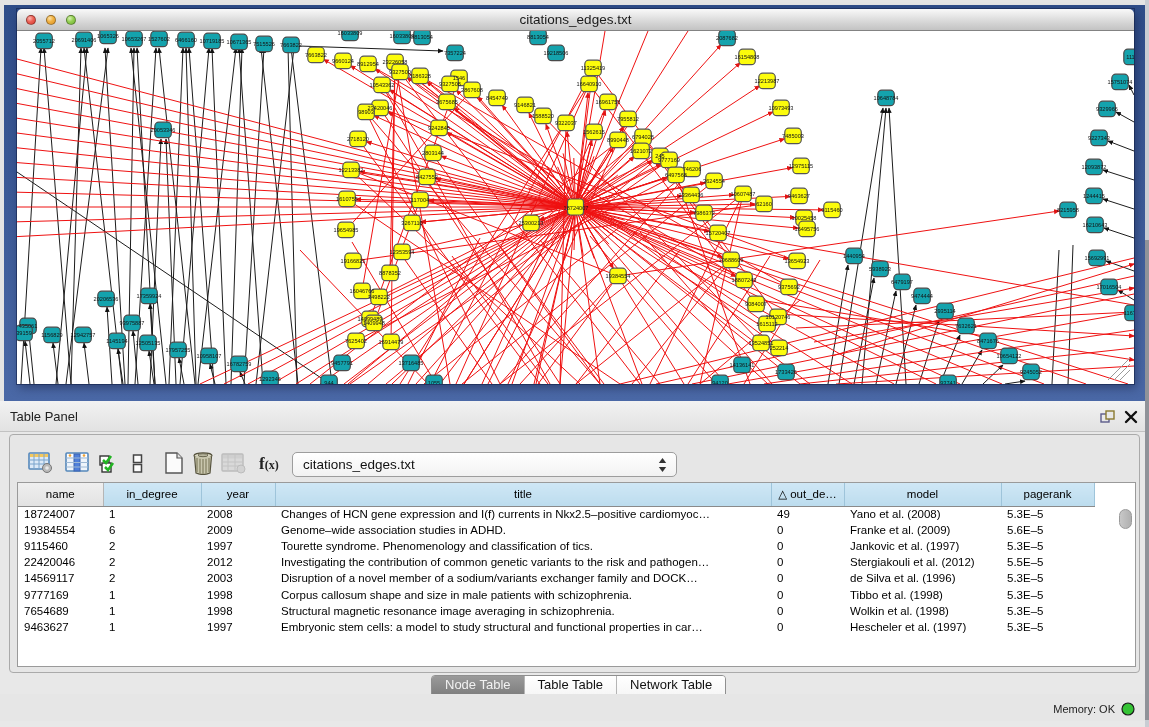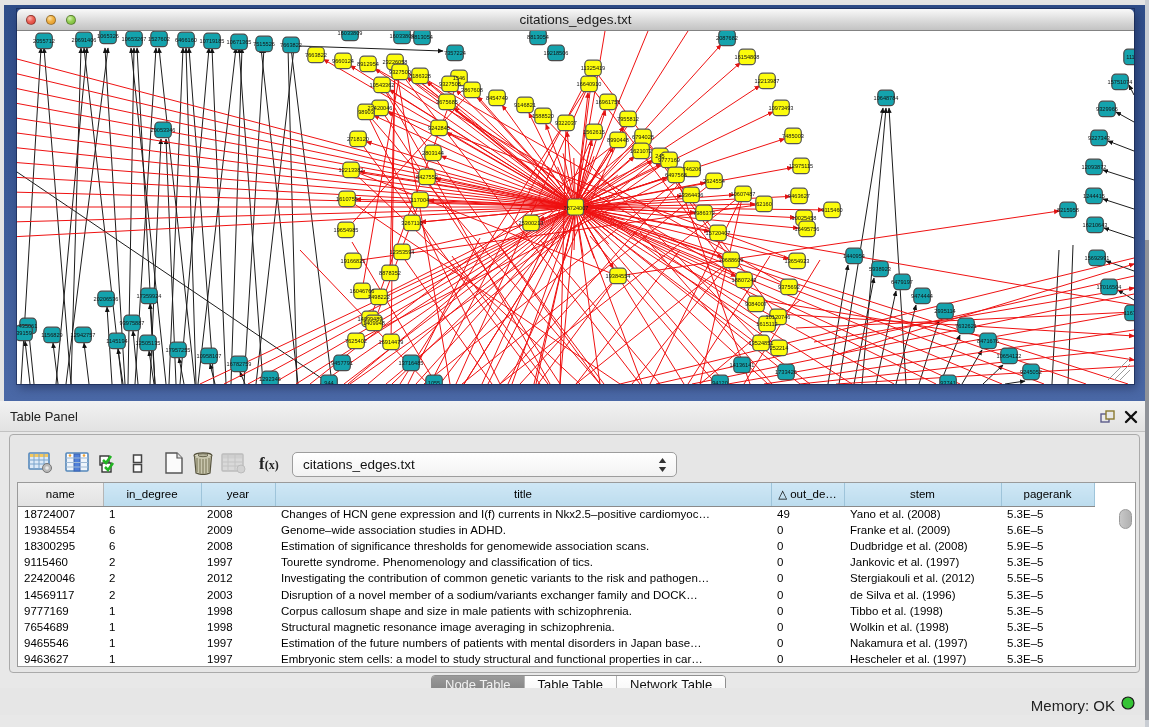--- a/index.html
+++ b/index.html
@@ -20,21 +20,21 @@
 #tablewrap{position:absolute;left:7px;top:47px;width:1119px;height:185px;background:#fff;
  border:1px solid #9a9a9a;overflow:hidden}
 table{border-collapse:collapse;table-layout:fixed;font-size:11.5px;color:#000}
 thead td{background:linear-gradient(#cfe7f5,#bcdcee);border-right:1px solid #9ec4da;border-bottom:1px solid #8a8a8a;
  text-align:center;height:23px;font-size:11.5px}
 thead td:first-child{background:linear-gradient(#efefef,#e2e2e2);border-right:1px solid #b5b5b5}
 tbody td{height:16.1px;padding:0 0 0 6px;white-space:nowrap;overflow:hidden}
 #tabs{position:absolute;left:431px;top:274px;height:31px;display:flex;border:1px solid #8f8f8f;border-radius:4px;overflow:hidden;font-size:13px}
 .tab{padding:0 13px;line-height:18px;background:linear-gradient(#fff,#f1f1f1);color:#111;border-right:1px solid #b5b5b5}
 .tab.sel{background:linear-gradient(#9a9a9a,#6f6f6f);color:#f2f2f2}
-#status{position:absolute;left:0;top:287px;width:100%;height:27px;background:#e6e6e6;font-size:15px;color:#222}
+#status{position:absolute;left:0;top:293px;width:100%;height:27px;background:#e6e6e6;font-size:11px;color:#222}
 .icon{position:absolute;top:17px}
 </style></head><body>
 <div id="desk">
  <div id="win">
   <div id="tbar">citations_edges.txt
     <div class="tl" style="left:9px;background:radial-gradient(circle at 35% 30%,#f9b7b1,#ec6156 45%,#d63a30)"></div>
     <div class="tl" style="left:29px;background:radial-gradient(circle at 35% 30%,#fbe2a9,#f0b03f 45%,#dd9328)"></div>
     <div class="tl" style="left:49px;background:radial-gradient(circle at 35% 30%,#d6f0b2,#94cf52 45%,#6fb133)"></div>
   </div>
   <div id="cv"></div>
@@ -671,21 +671,21 @@
   </div>
   <div id="tablewrap">
    <table>
     <thead>
             <tr>
      <td style="width:85px">name</td>
               <td style="width:98px">in_degree</td>
               <td style="width:74px">year</td>
      <td style="width:496px">title</td>
               <td style="width:73px">△ out_de…</td>
-     <td style="width:157px">stem</td>
+     <td style="width:157px">model</td>
               <td style="width:93px">pagerank</td>
     </tr>
           </thead>
     <tbody>
             <tr>
               <td style="width:85px">18724007</td>
               <td style="width:98px">1</td>
               <td style="width:74px">2008</td>
               <td style="width:496px">Changes of HCN gene expression and I(f) currents in Nkx2.5–positive cardiomyoc…</td>
               <td style="width:73px">49</td>
@@ -695,29 +695,20 @@
             <tr>
               <td style="width:85px">19384554</td>
               <td style="width:98px">6</td>
               <td style="width:74px">2009</td>
               <td style="width:496px">Genome–wide association studies in ADHD.</td>
               <td style="width:73px">0</td>
               <td style="width:157px">Franke et al. (2009)</td>
               <td style="width:93px">5.6E–5</td>
             </tr>
             <tr>
-              <td style="width:85px">18300295</td>
-              <td style="width:98px">6</td>
-              <td style="width:74px">2008</td>
-              <td style="width:496px">Estimation of significance thresholds for genomewide association scans.</td>
-              <td style="width:73px">0</td>
-              <td style="width:157px">Dudbridge et al. (2008)</td>
-              <td style="width:93px">5.9E–5</td>
-            </tr>
-            <tr>
               <td style="width:85px">9115460</td>
               <td style="width:98px">2</td>
               <td style="width:74px">1997</td>
               <td style="width:496px">Tourette syndrome. Phenomenology and classification of tics.</td>
               <td style="width:73px">0</td>
               <td style="width:157px">Jankovic et al. (1997)</td>
               <td style="width:93px">5.3E–5</td>
             </tr>
             <tr>
               <td style="width:85px">22420046</td>
@@ -746,29 +737,20 @@
               <td style="width:157px">Tibbo et al. (1998)</td>
               <td style="width:93px">5.3E–5</td>
             </tr>
             <tr>
               <td style="width:85px">7654689</td>
               <td style="width:98px">1</td>
               <td style="width:74px">1998</td>
               <td style="width:496px">Structural magnetic resonance image averaging in schizophrenia.</td>
               <td style="width:73px">0</td>
               <td style="width:157px">Wolkin et al. (1998)</td>
-              <td style="width:93px">5.3E–5</td>
-            </tr>
-            <tr>
-              <td style="width:85px">9465546</td>
-              <td style="width:98px">1</td>
-              <td style="width:74px">1997</td>
-              <td style="width:496px">Estimation of the future numbers of patients with mental disorders in Japan base…</td>
-              <td style="width:73px">0</td>
-              <td style="width:157px">Nakamura et al. (1997)</td>
               <td style="width:93px">5.3E–5</td>
             </tr>
             <tr>
               <td style="width:85px">9463627</td>
               <td style="width:98px">1</td>
               <td style="width:74px">1997</td>
               <td style="width:496px">Embryonic stem cells: a model to study structural and functional properties in car…</td>
               <td style="width:73px">0</td>
               <td style="width:157px">Hescheler et al. (1997)</td>
               <td style="width:93px">5.3E–5</td>

